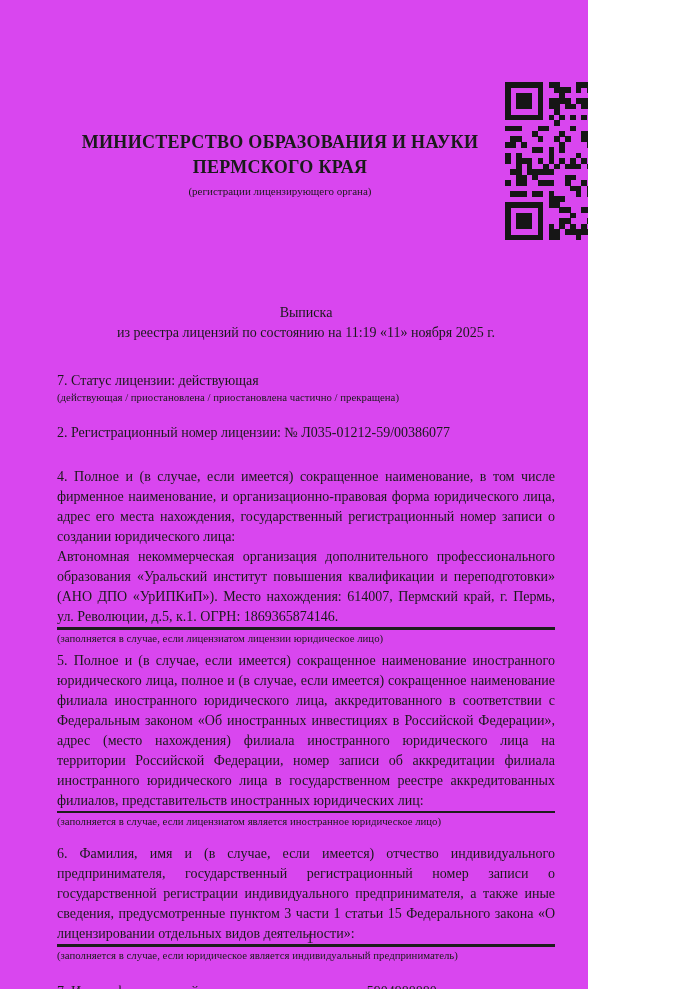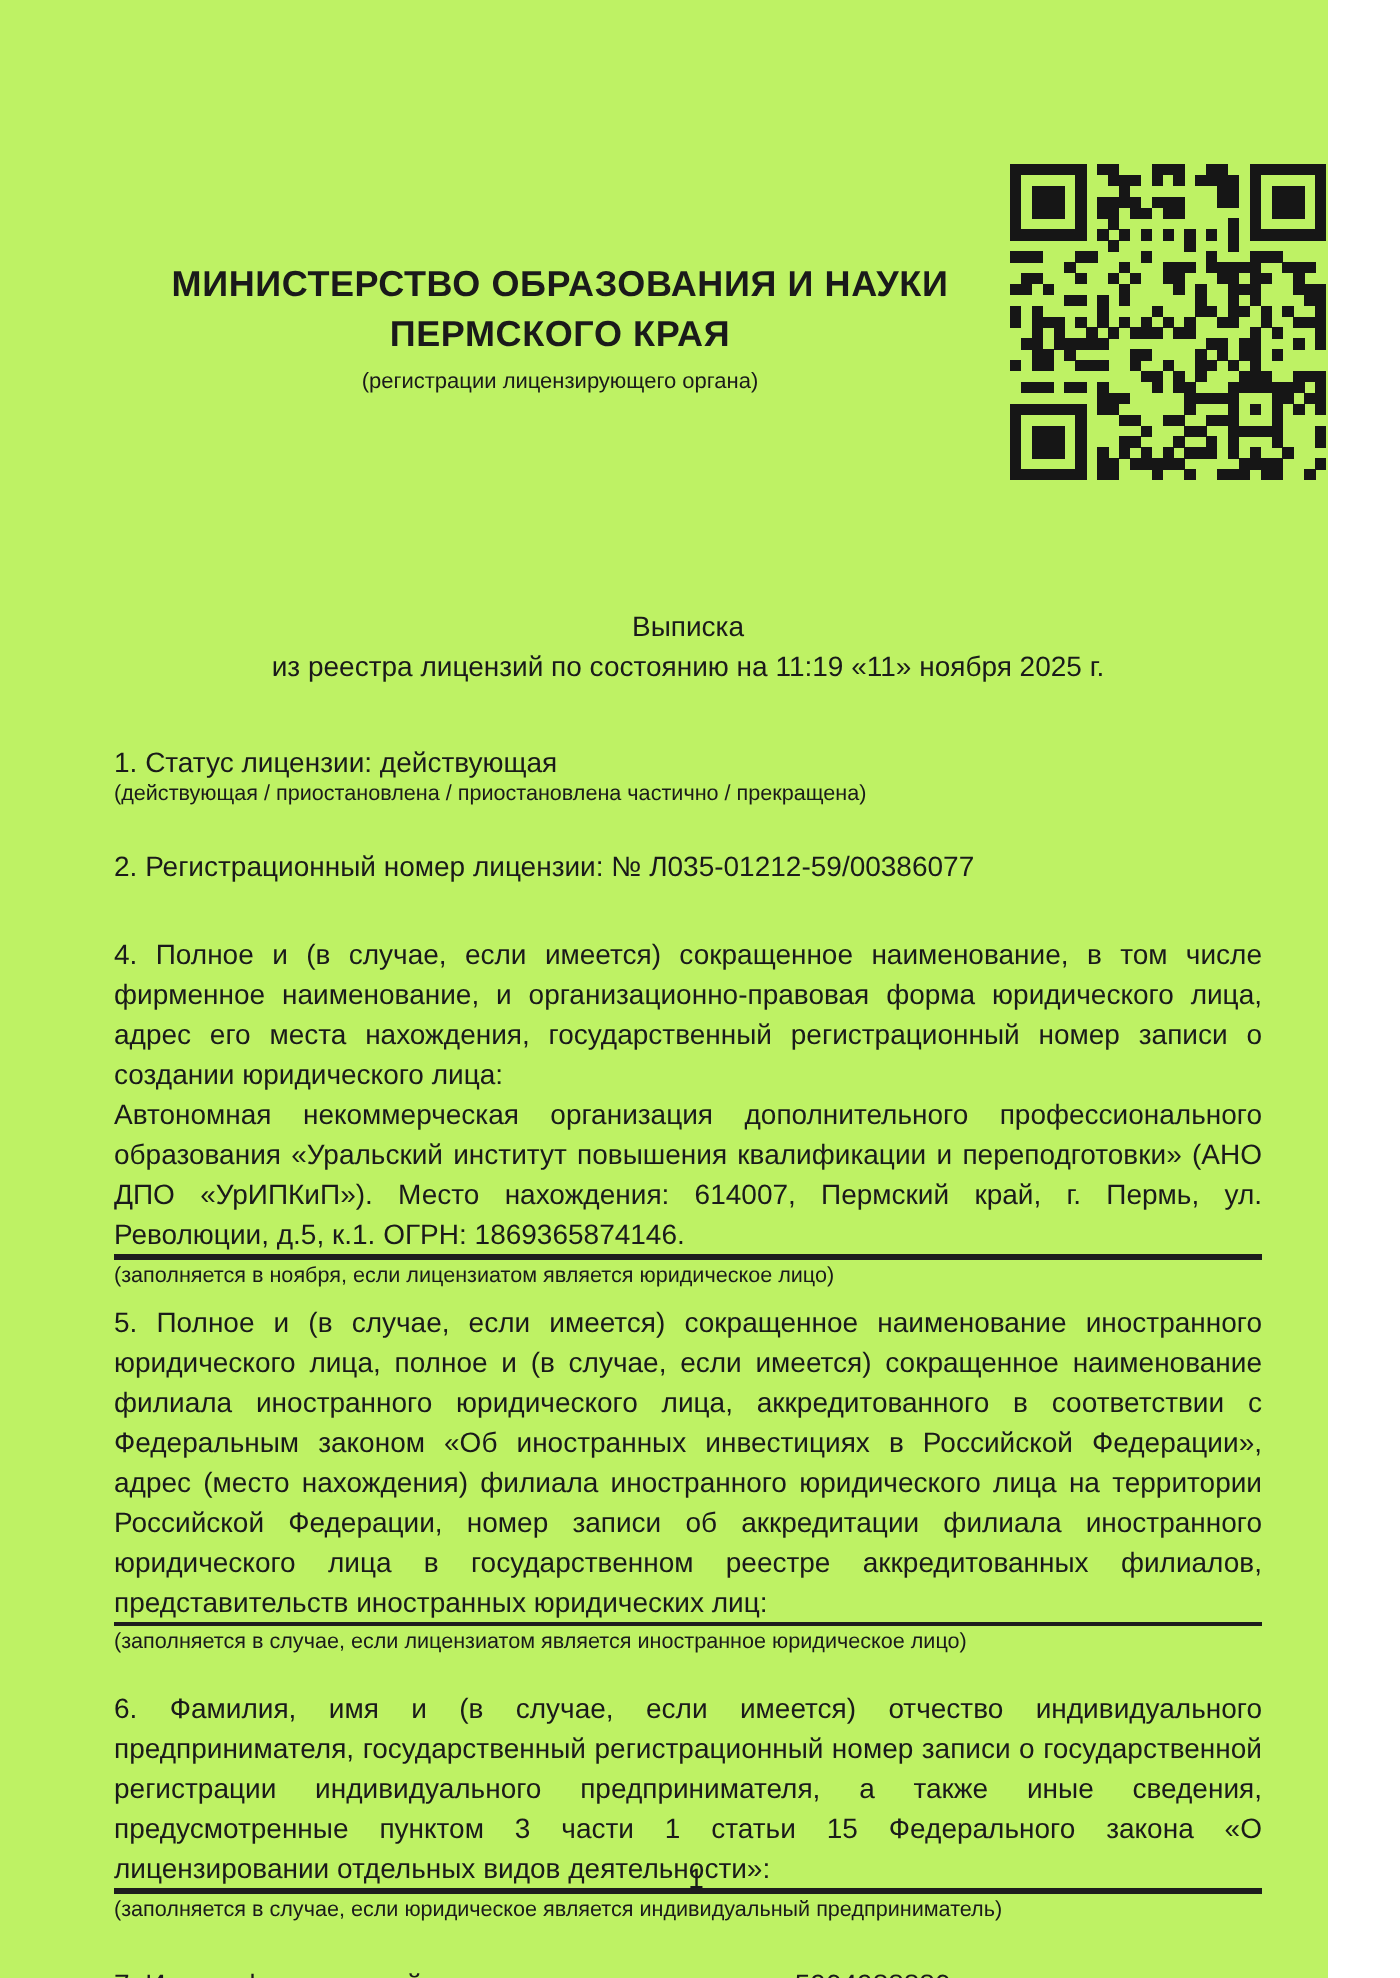--- a/index.html
+++ b/index.html
@@ -2,25 +2,25 @@
 <html lang="ru"><head>
 <meta charset="utf-8">
 <style>
   html, body {
     margin: 0;
     padding: 0;
     background: #ffffff;
   }
   .page {
     position: relative;
-    width: 664px;
+    width: 588px;
     height: 989px;
-    background: #bef264;
+    background: #d946ef;
     color: #1a1a1a;
-    font-family: Liberation Sans, sans-serif;
+    font-family: Liberation Serif, serif;
     overflow: hidden;
     box-sizing: border-box;
   }
   
   .header { position: relative; height: 300px; }
   .ministry {
     position: absolute;
     top: 130px;
     left: 40px;
     width: 480px;
@@ -475,30 +475,30 @@
       </svg>
   </div>
 
   <div class="content">
 
     <div class="doc-title">
       <div>Выписка</div>
       <div>из реестра лицензий по состоянию на 11:19 «11» ноября 2025 г.</div>
     </div>
 
-    <p class="item" id="item1">1. Статус лицензии: действующая</p>
+    <p class="item" id="item1">7. Статус лицензии: действующая</p>
     <div class="caption">(действующая / приостановлена / приостановлена частично / прекращена)</div>
 
     <p class="item" id="item2">2. Регистрационный номер лицензии: № Л035-01212-59/00386077</p>
 
 
     <p class="item just" id="item4h">4. Полное и (в случае, если имеется) сокращенное наименование, в том числе фирменное наименование, и организационно-правовая форма юридического лица, адрес его места нахождения, государственный регистрационный номер записи о создании юридического лица:</p>
     <p class="item just" id="item4v">Автономная некоммерческая организация дополнительного профессионального образования «Уральский институт повышения квалификации и переподготовки» (АНО ДПО «УрИПКиП»). Место нахождения: 614007, Пермский край, г. Пермь, ул. Революции, д.5, к.1. ОГРН: 1869365874146.</p>
     <div class="rule"></div>
-    <div class="caption mt-cap">(заполняется в ноября, если лицензиатом является юридическое лицо)</div>
+    <div class="caption mt-cap">(заполняется в случае, если лицензиатом лицензии юридическое лицо)</div>
 
     <p class="item just" id="item5h">5. Полное и (в случае, если имеется) сокращенное наименование иностранного юридического лица, полное и (в случае, если имеется) сокращенное наименование филиала иностранного юридического лица, аккредитованного в соответствии с Федеральным законом «Об иностранных инвестициях в Российской Федерации», адрес (место нахождения) филиала иностранного юридического лица на территории Российской Федерации, номер записи об аккредитации филиала иностранного юридического лица в государственном реестре аккредитованных филиалов, представительств иностранных юридических лиц:</p>
     <div class="rule"></div>
     <div class="caption mt-cap">(заполняется в случае, если лицензиатом является иностранное юридическое лицо)</div>
 
     <p class="item just" id="item6h">6. Фамилия, имя и (в случае, если имеется) отчество индивидуального предпринимателя, государственный регистрационный номер записи о государственной регистрации индивидуального предпринимателя, а также иные сведения, предусмотренные пунктом 3 части 1 статьи 15 Федерального закона «О лицензировании отдельных видов деятельности»:</p>
     <div class="rule"></div>
     <div class="caption mt-cap">(заполняется в случае, если юридическое является индивидуальный предприниматель)</div>
 
     <p class="item" id="item7">7. Идентификационный номер налогоплательщика: 5904988880</p>

